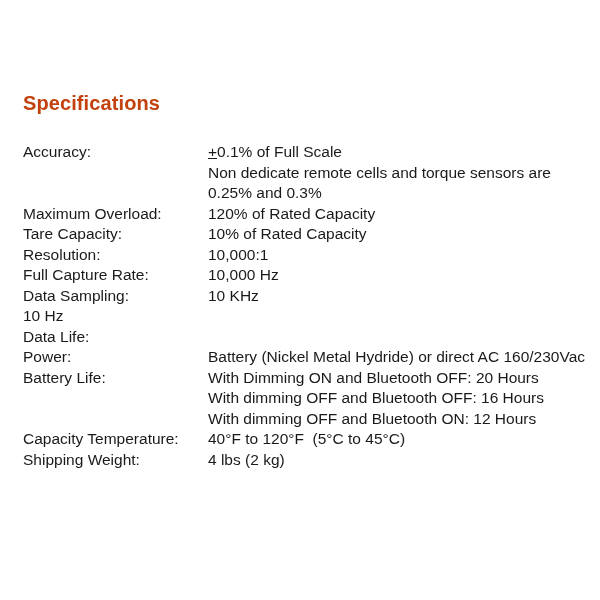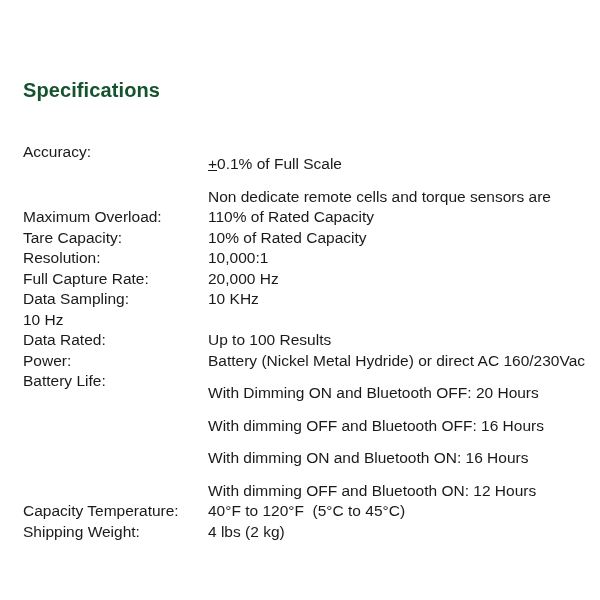--- a/index.html
+++ b/index.html
@@ -1,76 +1,75 @@
 <!DOCTYPE html>
 <html><head>
   <meta charset="utf-8">
   <style>
     html, body { margin: 0; padding: 0; background: #ffffff; }
     body { width: 600px; height: 600px; position: relative; overflow: hidden;
       font-family: "Liberation Sans", sans-serif; color: #1a1a1a; }
-    .title { position: absolute; left: 23px; top: 79px; font-size: 20px; font-weight: bold;
-      color: #14532d; letter-spacing: 0.1px; }
+    .title { position: absolute; left: 23px; top: 92px; font-size: 20px; font-weight: bold;
+      color: #c2410c; letter-spacing: 0.1px; }
     .specs { position: absolute; left: 23px; top: 142px; font-size: 15.5px; line-height: 20.5px; }
     .row { display: flex; }
     .label { width: 185px; flex: none; white-space: nowrap; }
     .values { white-space: nowrap; }
-    .line { display: block; margin-top: 12px; }
+    .line { display: block; }
     .pm { text-decoration: underline; }
   </style>
 </head>
 <body>
 
 <div class="title">Specifications</div>
 
 <div class="specs">
   <div class="row">
     <div class="label">Accuracy:</div>
     <div class="values">
       <span class="line"><span class="pm">+</span><span>0.1% of Full Scale</span></span>
       <span class="line">Non dedicate remote cells and torque sensors are</span>
+      <span class="line">0.25% and 0.3%</span>
     </div>
   </div>
   <div class="row">
     <div class="label">Maximum Overload:</div>
-    <div class="values">110% of Rated Capacity</div>
+    <div class="values">120% of Rated Capacity</div>
   </div>
   <div class="row">
     <div class="label">Tare Capacity:</div>
     <div class="values">10% of Rated Capacity</div>
   </div>
   <div class="row">
     <div class="label">Resolution:</div>
     <div class="values">10,000:1</div>
   </div>
   <div class="row">
     <div class="label">Full Capture Rate:</div>
-    <div class="values">20,000 Hz</div>
+    <div class="values">10,000 Hz</div>
   </div>
   <div class="row">
     <div class="label">Data Sampling:</div>
     <div class="values">10 KHz</div>
   </div>
   <div class="row">
     <div class="values">10 Hz</div>
   </div>
   <div class="row">
-    <div class="label">Data Rated:</div>
-    <div class="values">Up to 100 Results</div>
+    <div class="label">Data Life:</div>
   </div>
   <div class="row">
     <div class="label">Power:</div>
     <div class="values">Battery (Nickel Metal Hydride) or direct AC 160/230Vac</div>
   </div>
   <div class="row">
     <div class="label">Battery Life:</div>
     <div class="values">
       <span class="line">With Dimming ON and Bluetooth OFF: 20 Hours</span>
       <span class="line">With dimming OFF and Bluetooth OFF: 16 Hours</span>
-      <span class="line">With dimming ON and Bluetooth ON: 16 Hours</span>
       <span class="line">With dimming OFF and Bluetooth ON: 12 Hours</span>
     </div>
   </div>
   <div class="row">
     <div class="label">Capacity Temperature:</div>
     <div class="values" style="white-space: pre;">40°F to 120°F  (5°C to 45°C)</div>
   </div>
   <div class="row">
     <div class="label">Shipping Weight:</div>
     <div class="values">4 lbs (2 kg)</div>

